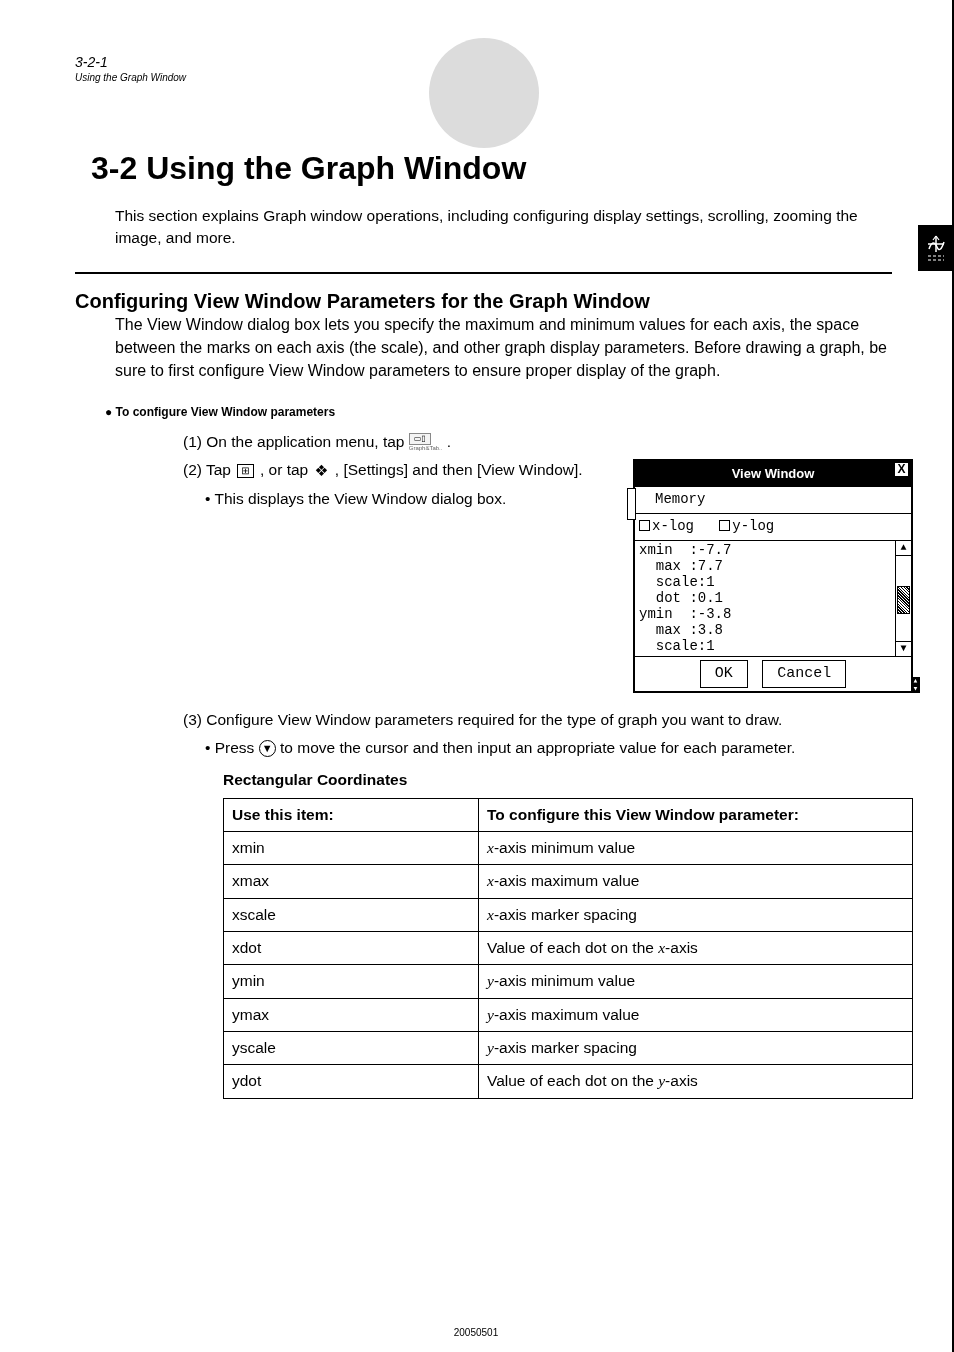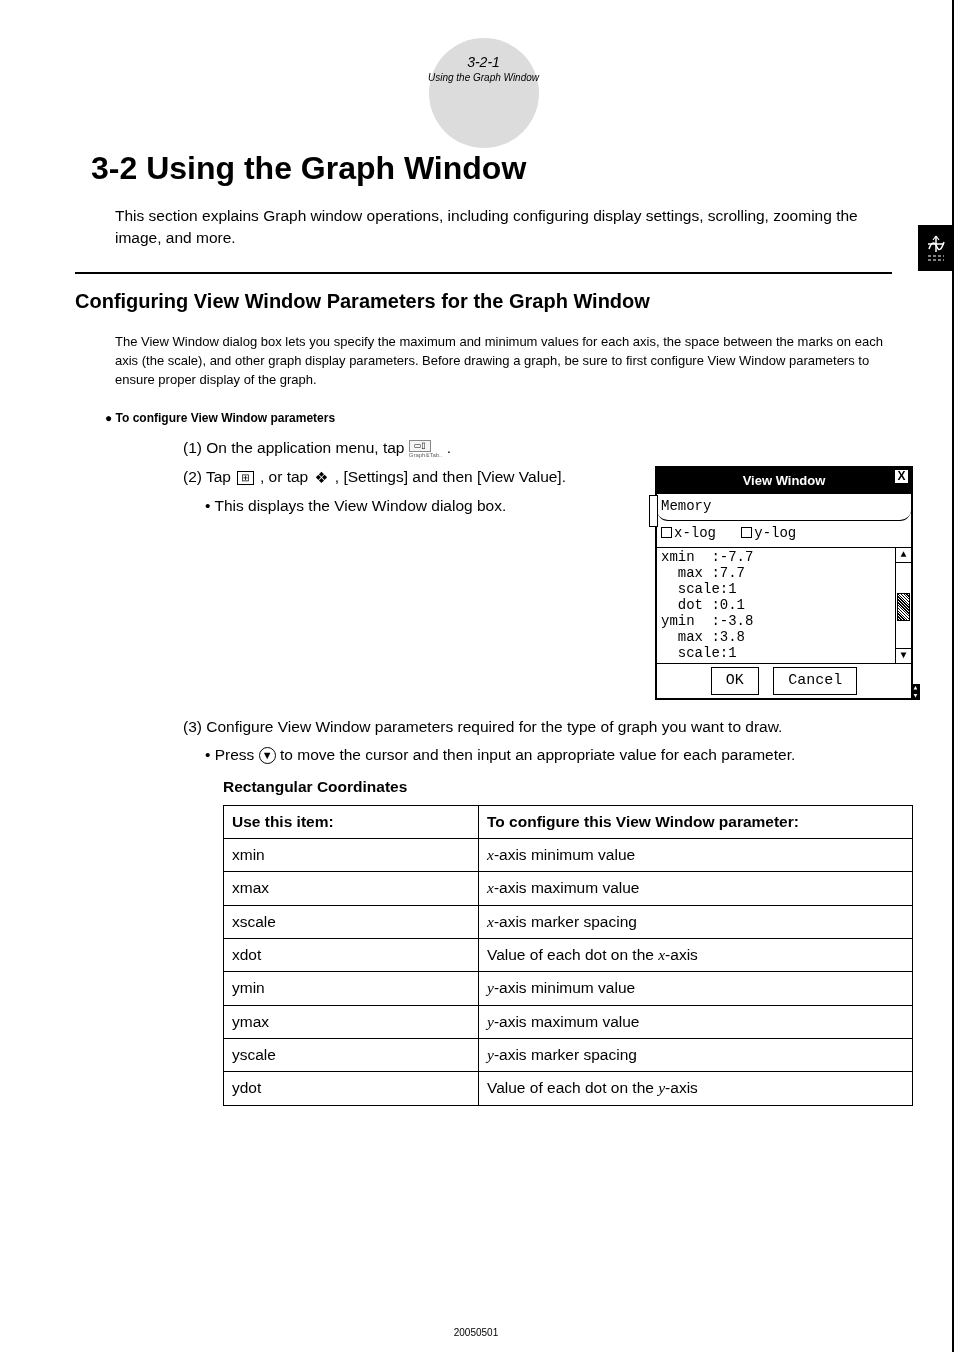--- a/index.html
+++ b/index.html
@@ -25,21 +25,20 @@
     width: 36px;
     height: 46px;
     background: #000;
     display: flex;
     align-items: center;
     justify-content: center;
     color: #fff;
   }
   .right-tab svg { width: 24px; height: 28px; }
   .header-area {
-    text-align: center;
     position: relative;
     height: 80px;
     margin-bottom: 20px;
   }
   .header-circle {
     position: absolute;
     left: 50%;
     top: 8px;
     transform: translateX(-50%);
     width: 110px;
@@ -73,24 +72,24 @@
     padding-left: 40px;
     margin-bottom: 22px;
   }
   .hr {
     border-top: 2.5px solid #000;
     margin: 8px 0 16px 0;
   }
   .subsection {
     font-size: 20px;
     font-weight: bold;
-    margin-bottom: 20px;
+    margin-bottom: 0;
   }
   .para {
-    font-size: 13px;
+    font-size: 16px;
     line-height: 1.45;
     padding-left: 40px;
     margin-bottom: 22px;
   }
   .task-title {
     font-size: 12px;
     font-weight: bold;
     margin-left: 30px;
     margin-bottom: 10px;
   }
@@ -126,21 +125,21 @@
     vertical-align: middle;
     margin: 0 2px;
   }
   .two-col {
     display: flex;
     gap: 8px;
     align-items: flex-start;
   }
   .two-col .left { flex: 1; }
   .dialog {
-    width: 258px;
+    width: 280px;
     border: 2.5px solid #000;
     font-family: "Courier New", monospace;
     font-size: 14px;
     margin-top: 2px;
     flex-shrink: 0;
   }
   .dialog-title {
     background: #000;
     color: #fff;
     font-family: Arial, sans-serif;
@@ -161,23 +160,22 @@
     width: 15px;
     height: 15px;
     border: 1px solid #000;
     font-size: 12px;
     font-weight: bold;
     line-height: 13px;
     text-align: center;
   }
   .dialog-menu {
     border-bottom: 1px solid #000;
-    padding: 1px 4px;
-    position: relative;
-    border-radius: 11px;
+    padding: 1px 20px;
+    position: relative;
   }
   .dialog-menu::before {
     content: "";
     position: absolute;
     left: -8px;
     top: 1px;
     width: 7px;
     height: 30px;
     border: 1px solid #000;
     background: #fff;
@@ -361,21 +359,21 @@
         <span> .</span>
       </div>
 
       <div class="two-col">
         <div class="left">
           <div class="step-line indent1">
             <span>(2) Tap </span>
             <span class="inline-icon">⊞</span>
             <span>, or tap </span>
             <span class="inline-glyph">❖</span>
-            <span>, [Settings] and then [View Value].</span>
+            <span>, [Settings] and then [View Window].</span>
           </div>
           <div class="step-line indent2 bullet-dot">This displays the View Window dialog box.</div>
         </div>
 
         <div class="dialog">
           <div class="dialog-title">
             <span>View  Window</span>
             <span class="dialog-close">X</span>
           </div>
           <div class="dialog-menu">Memory</div>

